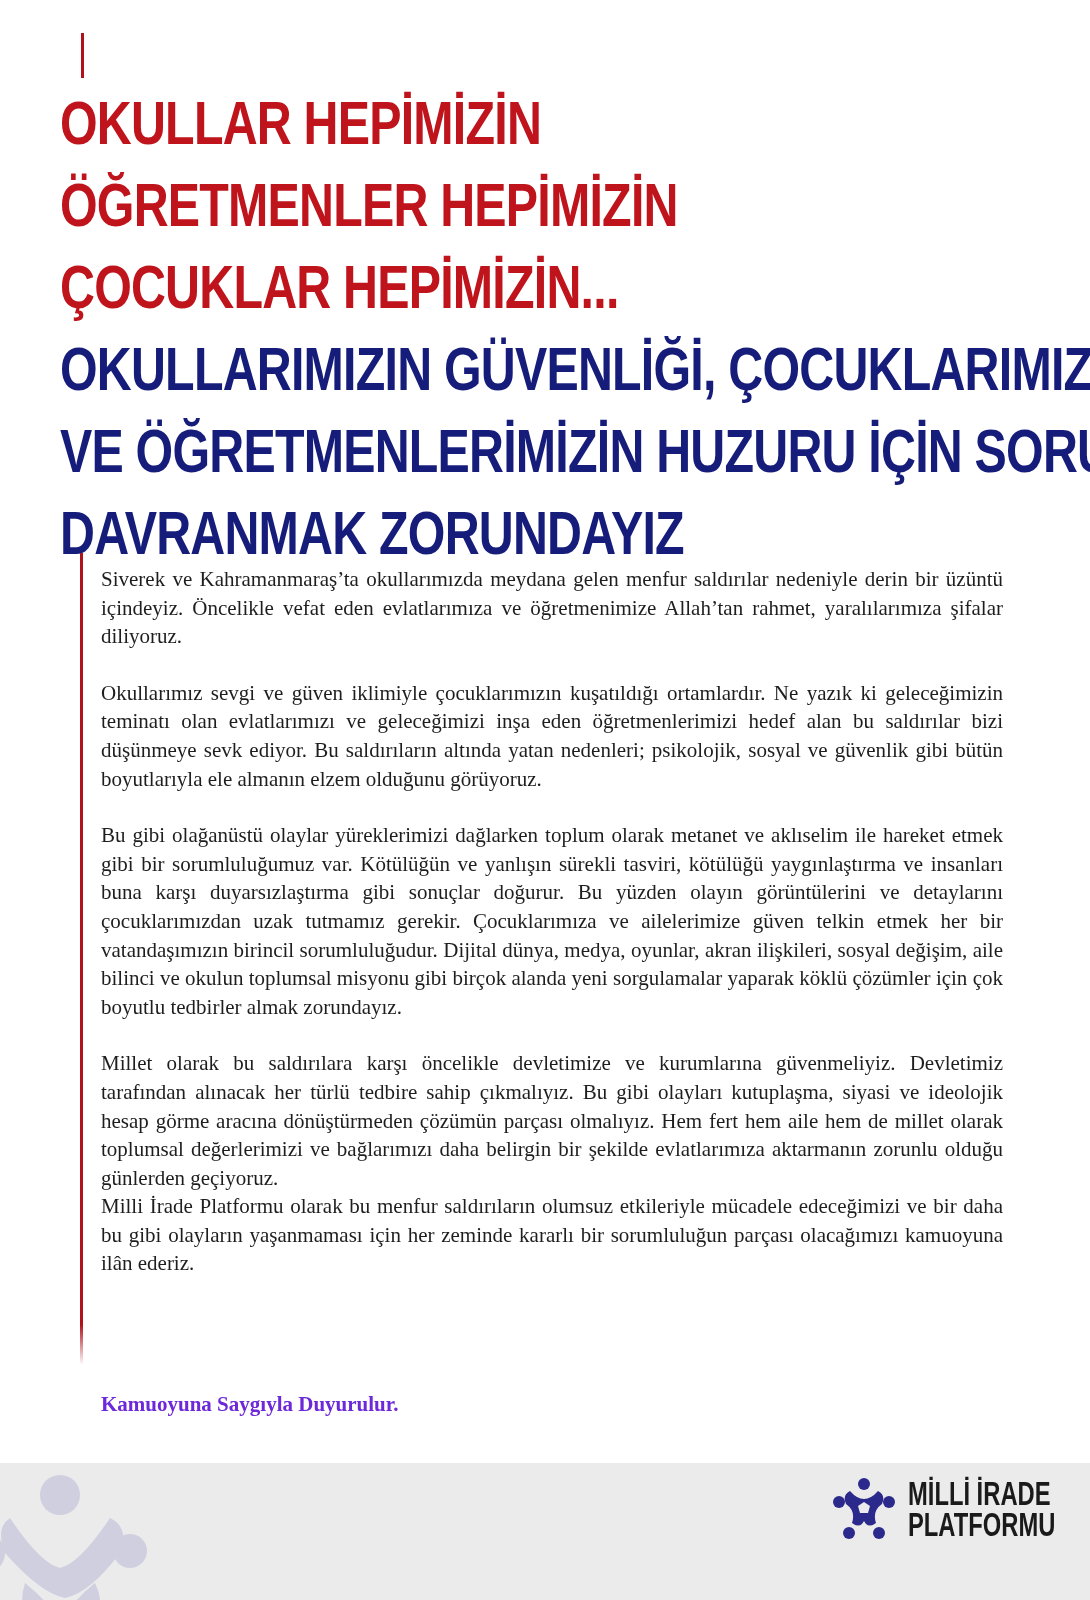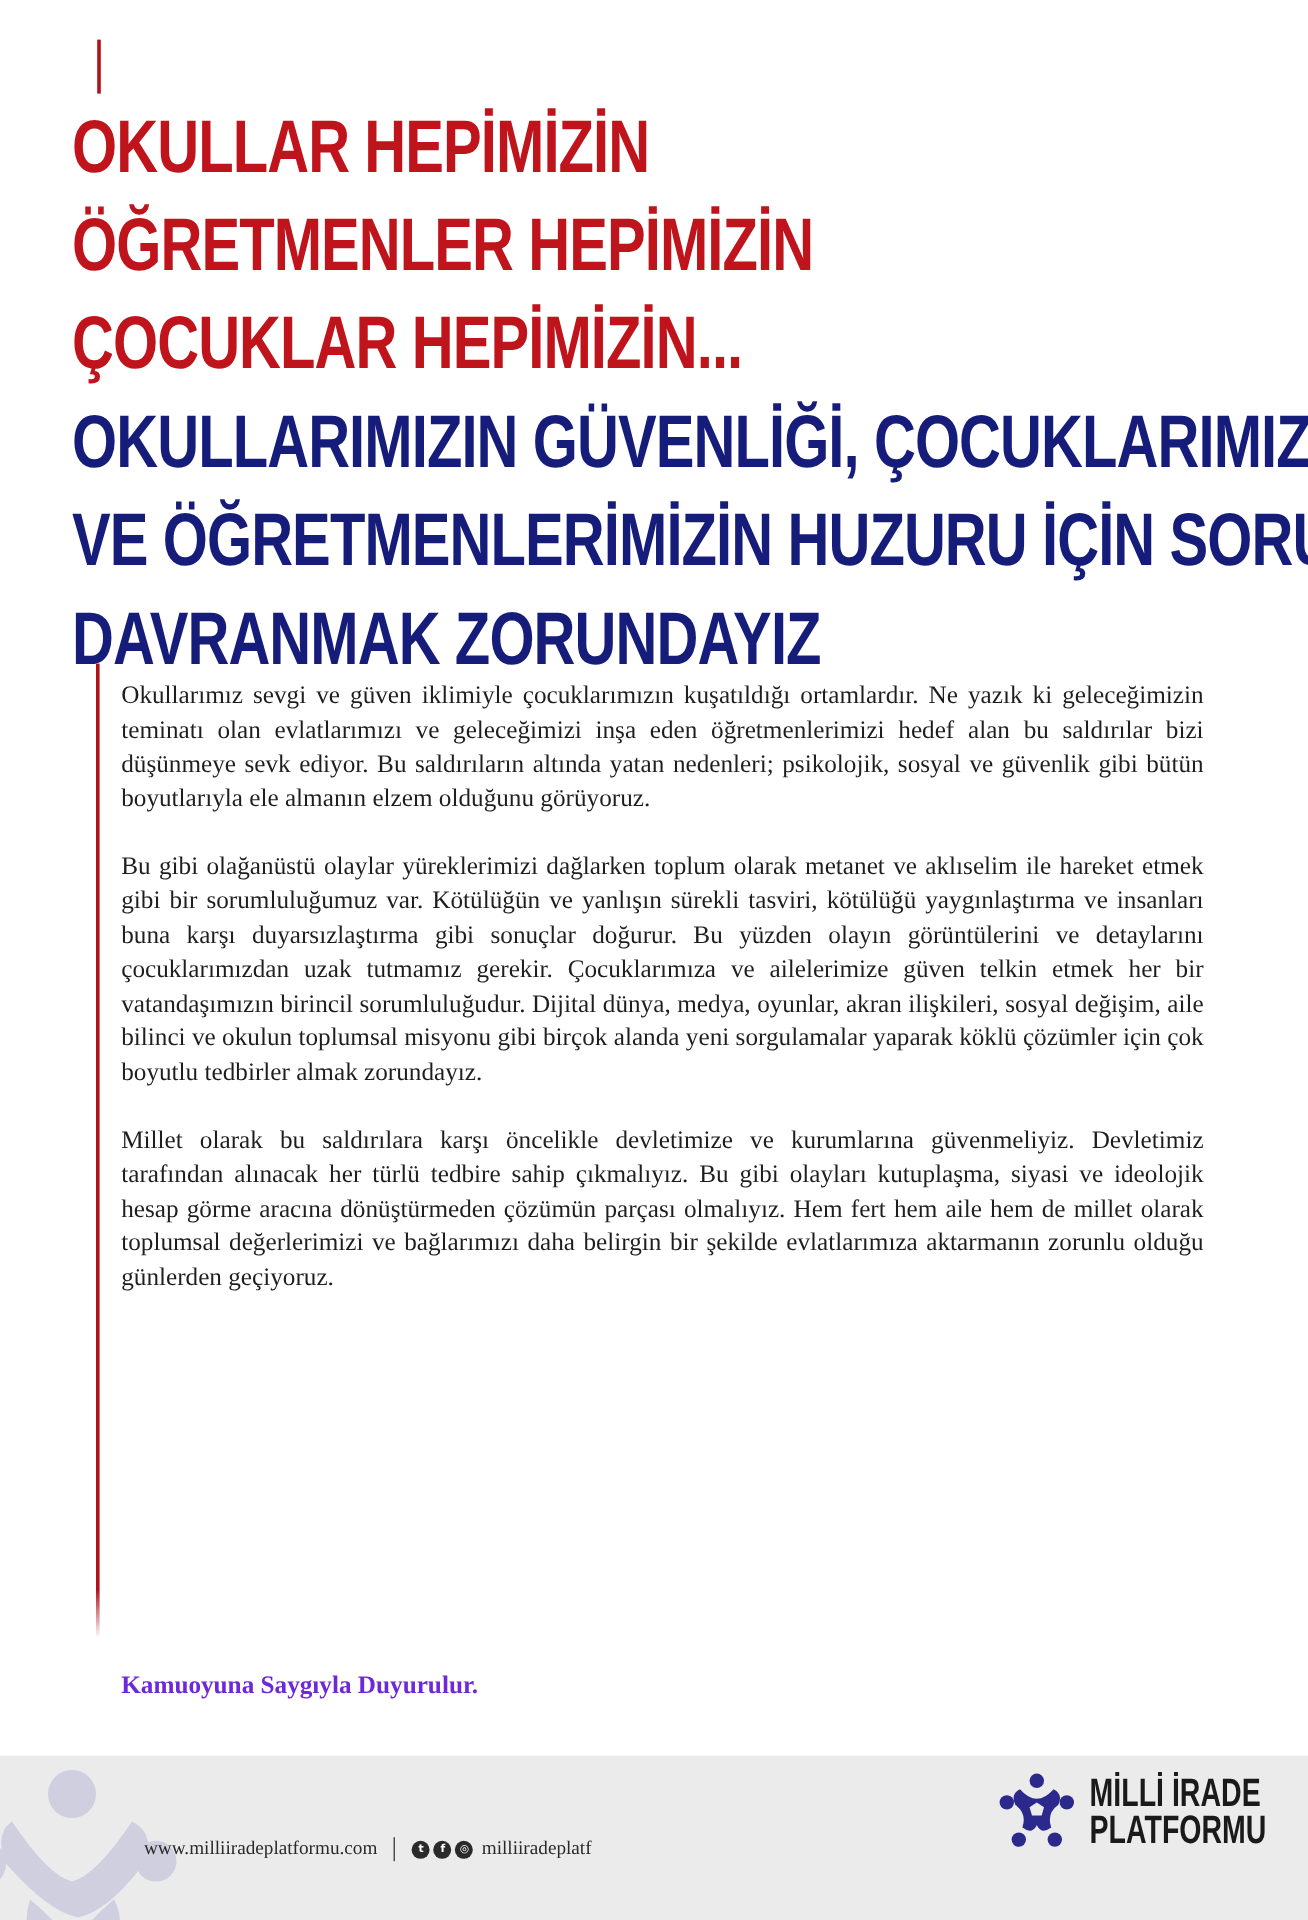--- a/index.html
+++ b/index.html
@@ -79,47 +79,41 @@
   <span class="line red">ÖĞRETMENLER HEPİMİZİN</span>
   <span class="line red">ÇOCUKLAR HEPİMİZİN...</span>
   <span class="line blue">OKULLARIMIZIN GÜVENLİĞİ, ÇOCUKLARIMIZIN</span>
   <span class="line blue">VE ÖĞRETMENLERİMİZİN HUZURU İÇİN SORUMLU</span>
   <span class="line blue">DAVRANMAK ZORUNDAYIZ</span>
 </h1>
 
 <div class="side-bar"></div>
 
 <div class="body-text">
+  <p>Siverek ve Kahramanmaraş’ta okullarımızda meydana gelen menfur saldırılar nedeniyle derin bir üzüntü içindeyiz. Öncelikle vefat eden evlatlarımıza ve öğretmenimize Allah’tan rahmet, yaralılarımıza şifalar diliyoruz.</p>
   <p>Okullarımız sevgi ve güven iklimiyle çocuklarımızın kuşatıldığı ortamlardır. Ne yazık ki geleceğimizin teminatı olan evlatlarımızı ve geleceğimizi inşa eden öğretmenlerimizi hedef alan bu saldırılar bizi düşünmeye sevk ediyor. Bu saldırıların altında yatan nedenleri; psikolojik, sosyal ve güvenlik gibi bütün boyutlarıyla ele almanın elzem olduğunu görüyoruz.</p>
   <p>Bu gibi olağanüstü olaylar yüreklerimizi dağlarken toplum olarak metanet ve aklıselim ile hareket etmek gibi bir sorumluluğumuz var. Kötülüğün ve yanlışın sürekli tasviri, kötülüğü yaygınlaştırma ve insanları buna karşı duyarsızlaştırma gibi sonuçlar doğurur. Bu yüzden olayın görüntülerini ve detaylarını çocuklarımızdan uzak tutmamız gerekir. Çocuklarımıza ve ailelerimize güven telkin etmek her bir vatandaşımızın birincil sorumluluğudur. Dijital dünya, medya, oyunlar, akran ilişkileri, sosyal değişim, aile bilinci ve okulun toplumsal misyonu gibi birçok alanda yeni sorgulamalar yaparak köklü çözümler için çok boyutlu tedbirler almak zorundayız.</p>
   <p class="tight">Millet olarak bu saldırılara karşı öncelikle devletimize ve kurumlarına güvenmeliyiz. Devletimiz tarafından alınacak her türlü tedbire sahip çıkmalıyız. Bu gibi olayları kutuplaşma, siyasi ve ideolojik hesap görme aracına dönüştürmeden çözümün parçası olmalıyız. Hem fert hem aile hem de millet olarak toplumsal değerlerimizi ve bağlarımızı daha belirgin bir şekilde evlatlarımıza aktarmanın zorunlu olduğu günlerden geçiyoruz.</p>
+  <p>Milli İrade Platformu olarak bu menfur saldırıların olumsuz etkileriyle mücadele edeceğimizi ve bir daha bu gibi olayların yaşanmaması için her zeminde kararlı bir sorumluluğun parçası olacağımızı kamuoyuna ilân ederiz.</p>
 </div>
 
 <div class="signature">Kamuoyuna Saygıyla Duyurulur.</div>
 
 <div class="footer">
   <svg class="wm" viewBox="0 0 200 200">
     <g fill="#cfcfe0">
       <circle cx="90" cy="22" r="20"></circle>
       <circle cx="160" cy="78" r="17"></circle>
       <circle cx="15" cy="80" r="20"></circle>
       <path d="M40 45 Q70 90 90 95 Q110 90 140 45 Q160 55 150 80 Q120 120 95 125 Q70 120 35 80 Q25 55 40 45Z"></path>
       <path d="M55 110 Q80 130 90 150 L70 170 Q45 140 55 110Z"></path>
       <path d="M125 110 Q100 130 92 150 L112 170 Q140 140 125 110Z"></path>
     </g>
   </svg>
 
-  <div class="footer-row">
-    <span>www.milliiradeplatformu.com</span>
-    <span class="sep"></span>
-    <span class="soc">t</span>
-    <span class="soc">f</span>
-    <span class="soc">◎</span>
-    <span class="handle">milliiradeplatf</span>
-  </div>
 
   <div class="logo">
     <svg class="logo-mark" viewBox="0 0 64 64">
       <g fill="#2b2a8c">
         <circle cx="32" cy="7" r="6"></circle>
         <circle cx="57" cy="25" r="6"></circle>
         <circle cx="7" cy="25" r="6"></circle>
         <circle cx="47" cy="56" r="6"></circle>
         <circle cx="17" cy="56" r="6"></circle>
         <path d="M18 14 Q32 30 46 14 Q54 18 50 27 Q40 34 44 46 Q36 52 32 44 Q28 52 20 46 Q24 34 14 27 Q10 18 18 14Z"></path>

